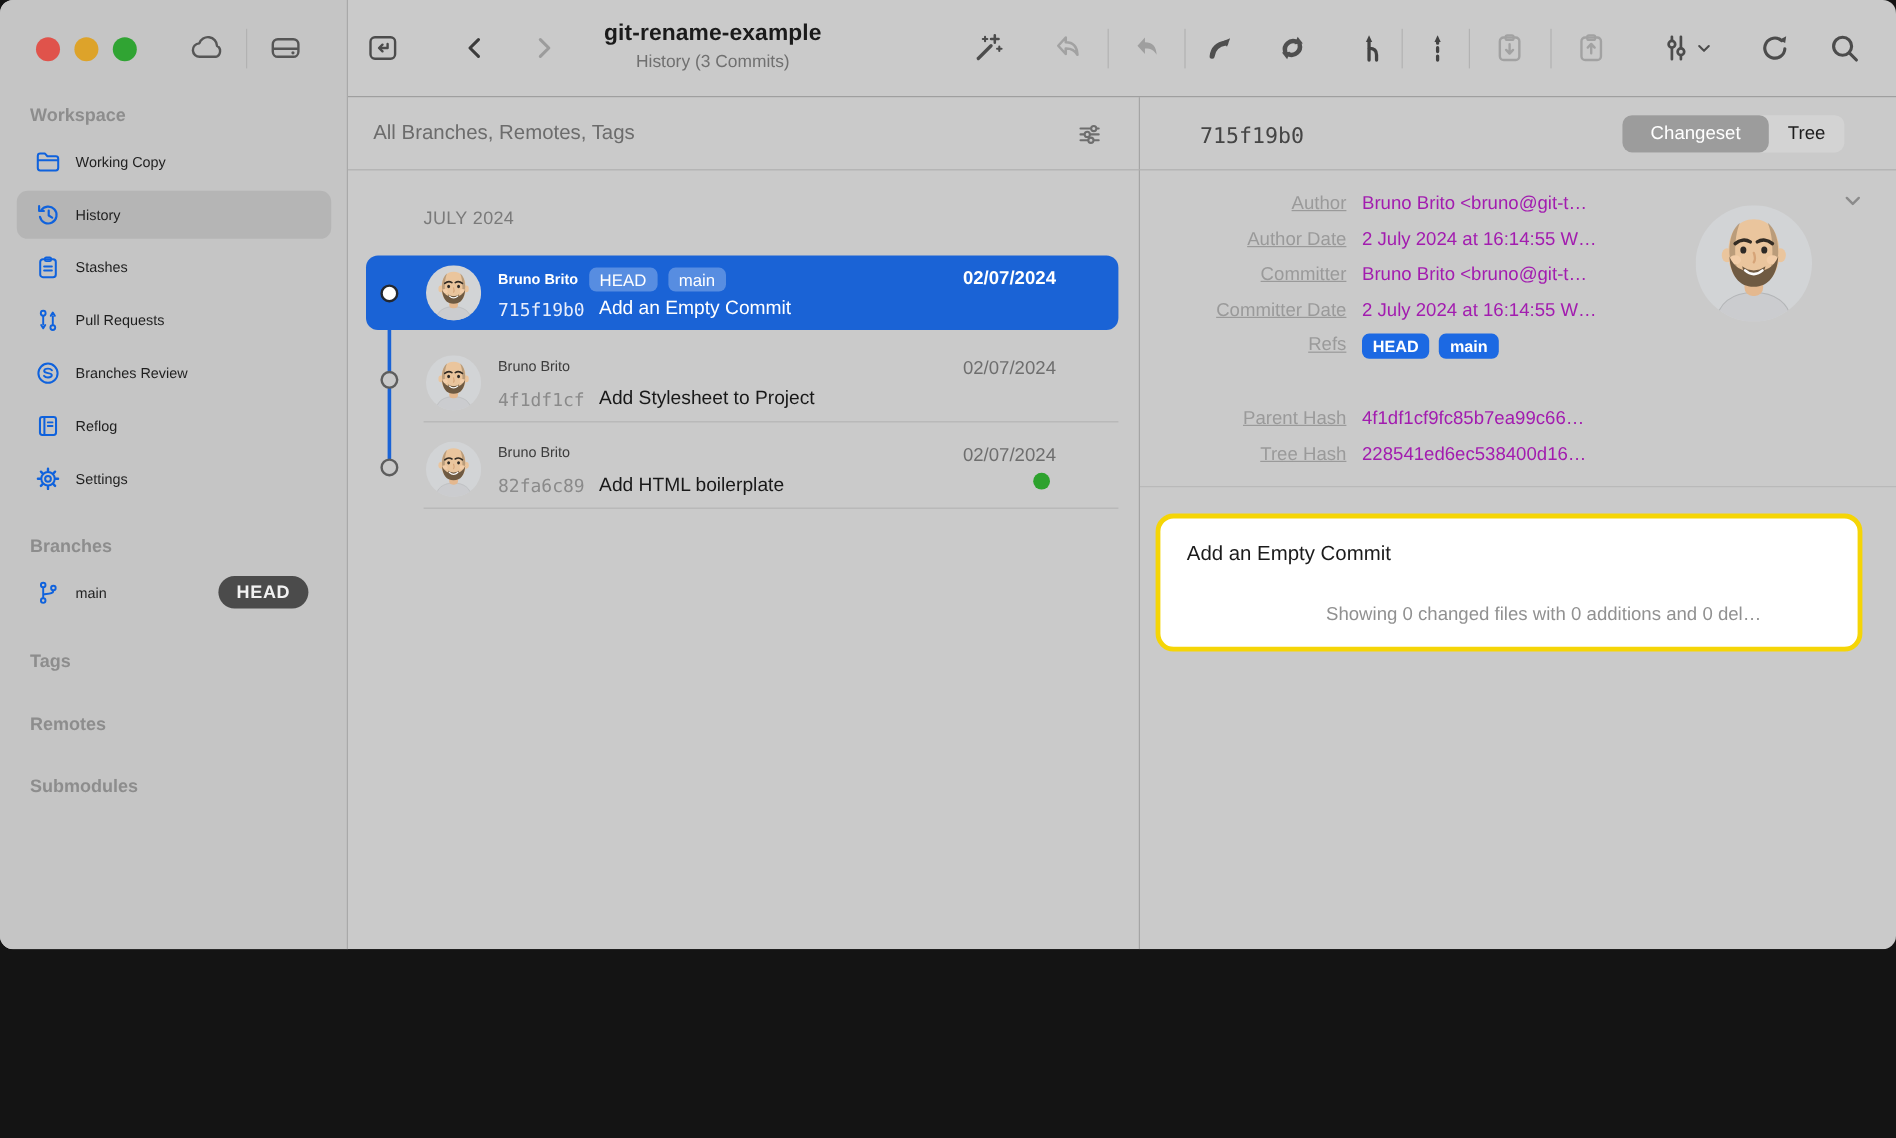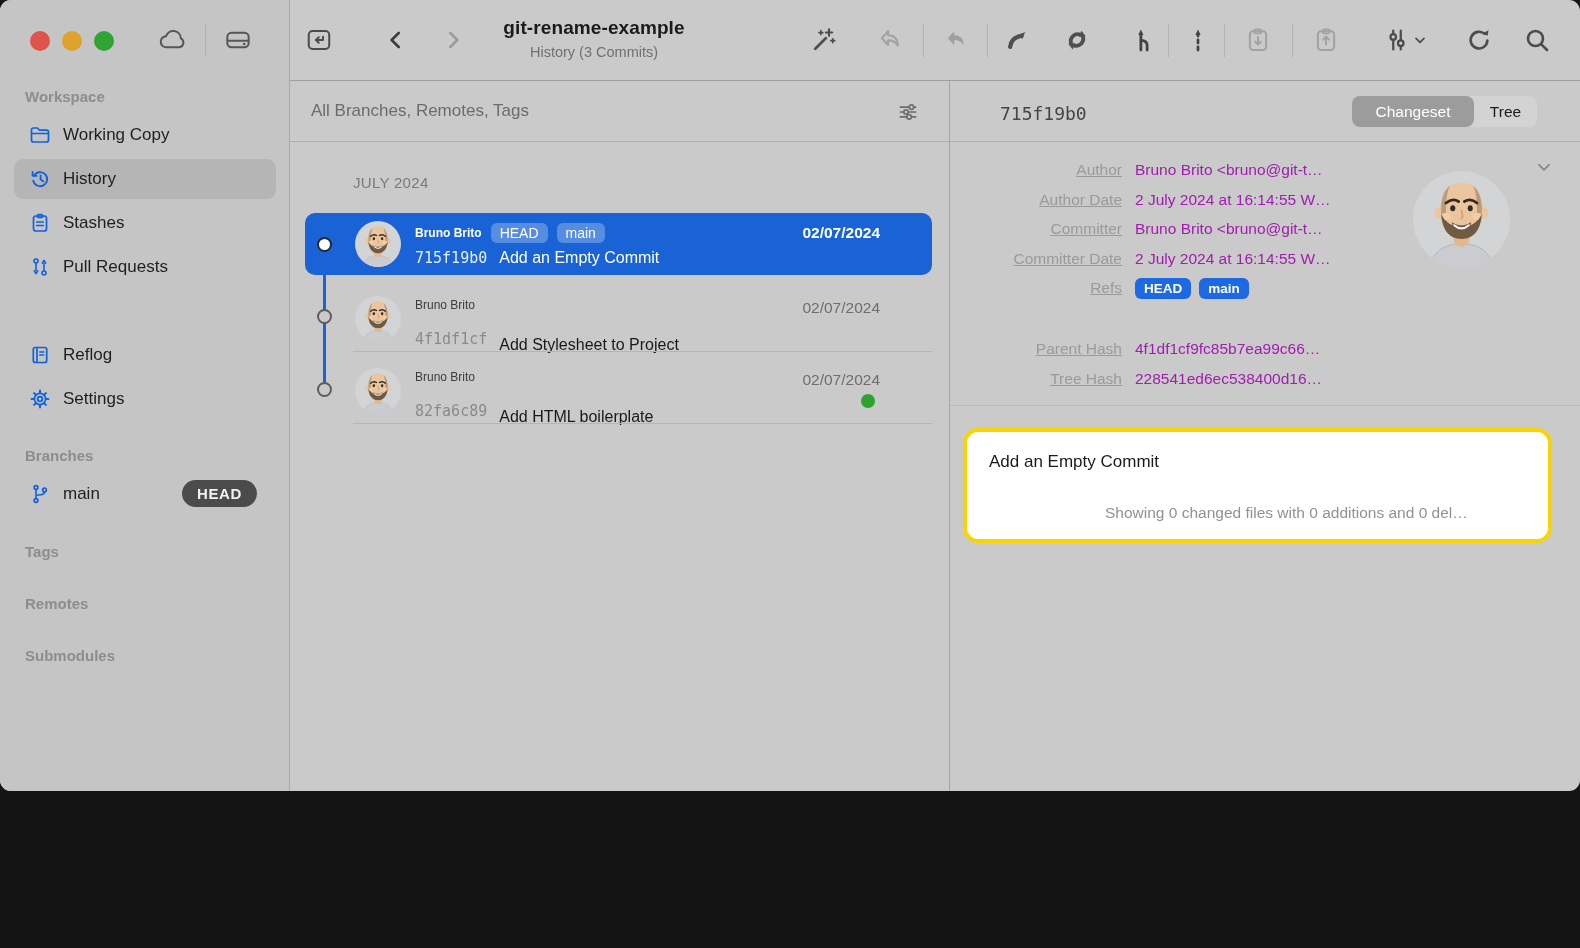--- a/index.html
+++ b/index.html
@@ -33,21 +33,21 @@
   
   #title-block{left:462px;top:17px;width:264px;text-align:center;}
   #win-title{font-size:19px;font-weight:bold;color:#1b1b1b;letter-spacing:.1px;}
   #win-subtitle{font-size:14.5px;color:#707070;margin-top:5px;}
 
   
   .side-header{left:25px;font-size:15px;font-weight:bold;color:#8d8d8d;}
   .side-item{left:14px;width:262px;height:40px;border-radius:9px;display:flex;align-items:center;padding-left:14px;}
   .side-item.selected{background:#b5b5b5;}
   .side-item .s-icon{width:24px;height:24px;color:#0f62dd;margin-right:11px;flex:0 0 auto;}
-  .side-item .s-label{font-size:17px;color:#1f1f1f;}
+  .side-item .s-label{font-size:12px;color:#1f1f1f;}
   #head-badge{left:182px;top:480px;width:75px;height:27px;background:#4b4b4b;border-radius:14px;color:#f2f2f2;font-size:15px;font-weight:bold;letter-spacing:.6px;display:flex;align-items:center;justify-content:center;}
   #filter-box{left:14px;top:900px;width:218px;height:30px;background:#bcbcbc;border-radius:8px;display:flex;align-items:center;padding:0 8px;}
   #filter-box input{border:none;outline:none;background:transparent;font-size:16px;color:#3a3a3a;width:160px;font-family:"Liberation Sans",sans-serif;}
   #filter-box input::placeholder{color:#8a8a8a;}
   #add-btn{left:244px;top:898px;width:32px;height:32px;font-size:27px;color:#5f5f5f;background:none;border:none;line-height:30px;text-align:center;padding:0;}
 
   
   #middle{left:290px;top:81px;width:659px;height:867px;}
   #list-header{position:absolute;left:0;top:0;width:659px;height:60px;display:flex;align-items:center;padding-left:21px;font-size:17px;color:#6c6c6c;}
   #list-filter-icon{position:absolute;right:28px;top:18px;color:#6e6e6e;}
@@ -71,21 +71,21 @@
   #row-0 .cname,#row-0 .cmsg{color:#ffffff;}
   #row-0 .cname{font-weight:600;}
   #row-0 .chash{color:#e8eefc;}
   #row-0 .cdate{color:#ffffff;font-weight:600;}
   .row-badge{background:rgba(255,255,255,.27);color:#ffffff;font-size:14px;padding:2px 9px;border-radius:6px;}
   #row-1{top:207px;}
   #row-2{top:279px;}
   .commit-row.plain .cname{color:#3c3c3c;}
   .commit-row.plain .cdate{color:#6e6e6e;}
   .commit-row.plain .chash{color:#8a8a8a;}
-  .commit-row.plain .cmsg{color:#191919;margin-top:12px;}
+  .commit-row.plain .cmsg{color:#191919;}
   .row-sep{position:absolute;left:63px;width:579px;height:1px;background:#b5b5b5;}
   #sep-1{top:270px;} #sep-2{top:342px;}
   #green-dot{position:absolute;left:571px;top:313px;width:14px;height:14px;border-radius:50%;background:#2da22d;}
 
   
   #right{left:949px;top:81px;width:631px;height:867px;}
   #detail-hash{position:absolute;left:51px;top:22px;font-size:18px;color:#454545;}
   #seg-control{position:absolute;left:403px;top:15px;width:185px;height:31px;background:#d3d3d3;border-radius:8px;display:flex;align-items:center;}
   #seg-changeset{width:122px;height:31px;background:#9c9c9c;border-radius:8px;color:#ffffff;font-size:15.5px;display:flex;align-items:center;justify-content:center;}
   #seg-tree{flex:1;color:#1c1c1c;font-size:15.5px;text-align:center;}
@@ -306,20 +306,29 @@
           <circle cx="8" cy="6" r="2" fill="none" stroke="currentColor" stroke-width="1.6"></circle>
           <path d="M8 8.5v7" stroke="currentColor" stroke-width="1.6" stroke-linecap="round"></path>
           <path d="M6.3 15.8 8 18.6l1.7-2.8" fill="none" stroke="currentColor" stroke-width="1.6" stroke-linecap="round" stroke-linejoin="round"></path>
           <circle cx="16" cy="18" r="2" fill="none" stroke="currentColor" stroke-width="1.6"></circle>
           <path d="M16 15.5v-7" stroke="currentColor" stroke-width="1.6" stroke-linecap="round"></path>
           <path d="M14.3 8.2 16 5.4l1.7 2.8" fill="none" stroke="currentColor" stroke-width="1.6" stroke-linecap="round" stroke-linejoin="round"></path>
         </svg>
       </span>
     <span class="s-label">Pull Requests</span>
   </div>
+  <div class="abs side-item" style="top:291px">
+    <span class="s-icon">
+        <svg width="24" height="24" viewBox="0 0 24 24">
+          <circle cx="12" cy="12" r="8" fill="none" stroke="currentColor" stroke-width="1.7"></circle>
+          <path d="M15.3 9.6c-.7-.9-1.9-1.4-3.3-1.4-1.8 0-3.2.9-3.2 2 0 2.4 6.4 1 6.4 3.4 0 1.1-1.4 2-3.2 2-1.4 0-2.6-.5-3.3-1.4" fill="none" stroke="currentColor" stroke-width="1.6" stroke-linecap="round"></path>
+        </svg>
+      </span>
+    <span class="s-label">Branches Review</span>
+  </div>
   <div class="abs side-item" style="top:335px">
     <span class="s-icon">
         <svg width="24" height="24" viewBox="0 0 24 24">
           <rect x="5.3" y="4.5" width="13.4" height="15" rx="2" fill="none" stroke="currentColor" stroke-width="1.7"></rect>
           <path d="M9 4.8v14.4" stroke="currentColor" stroke-width="1.7"></path>
           <path d="M11.8 9h4M11.8 12h4" stroke="currentColor" stroke-width="1.5" stroke-linecap="round"></path>
         </svg>
       </span>
     <span class="s-label">Reflog</span>
   </div>

